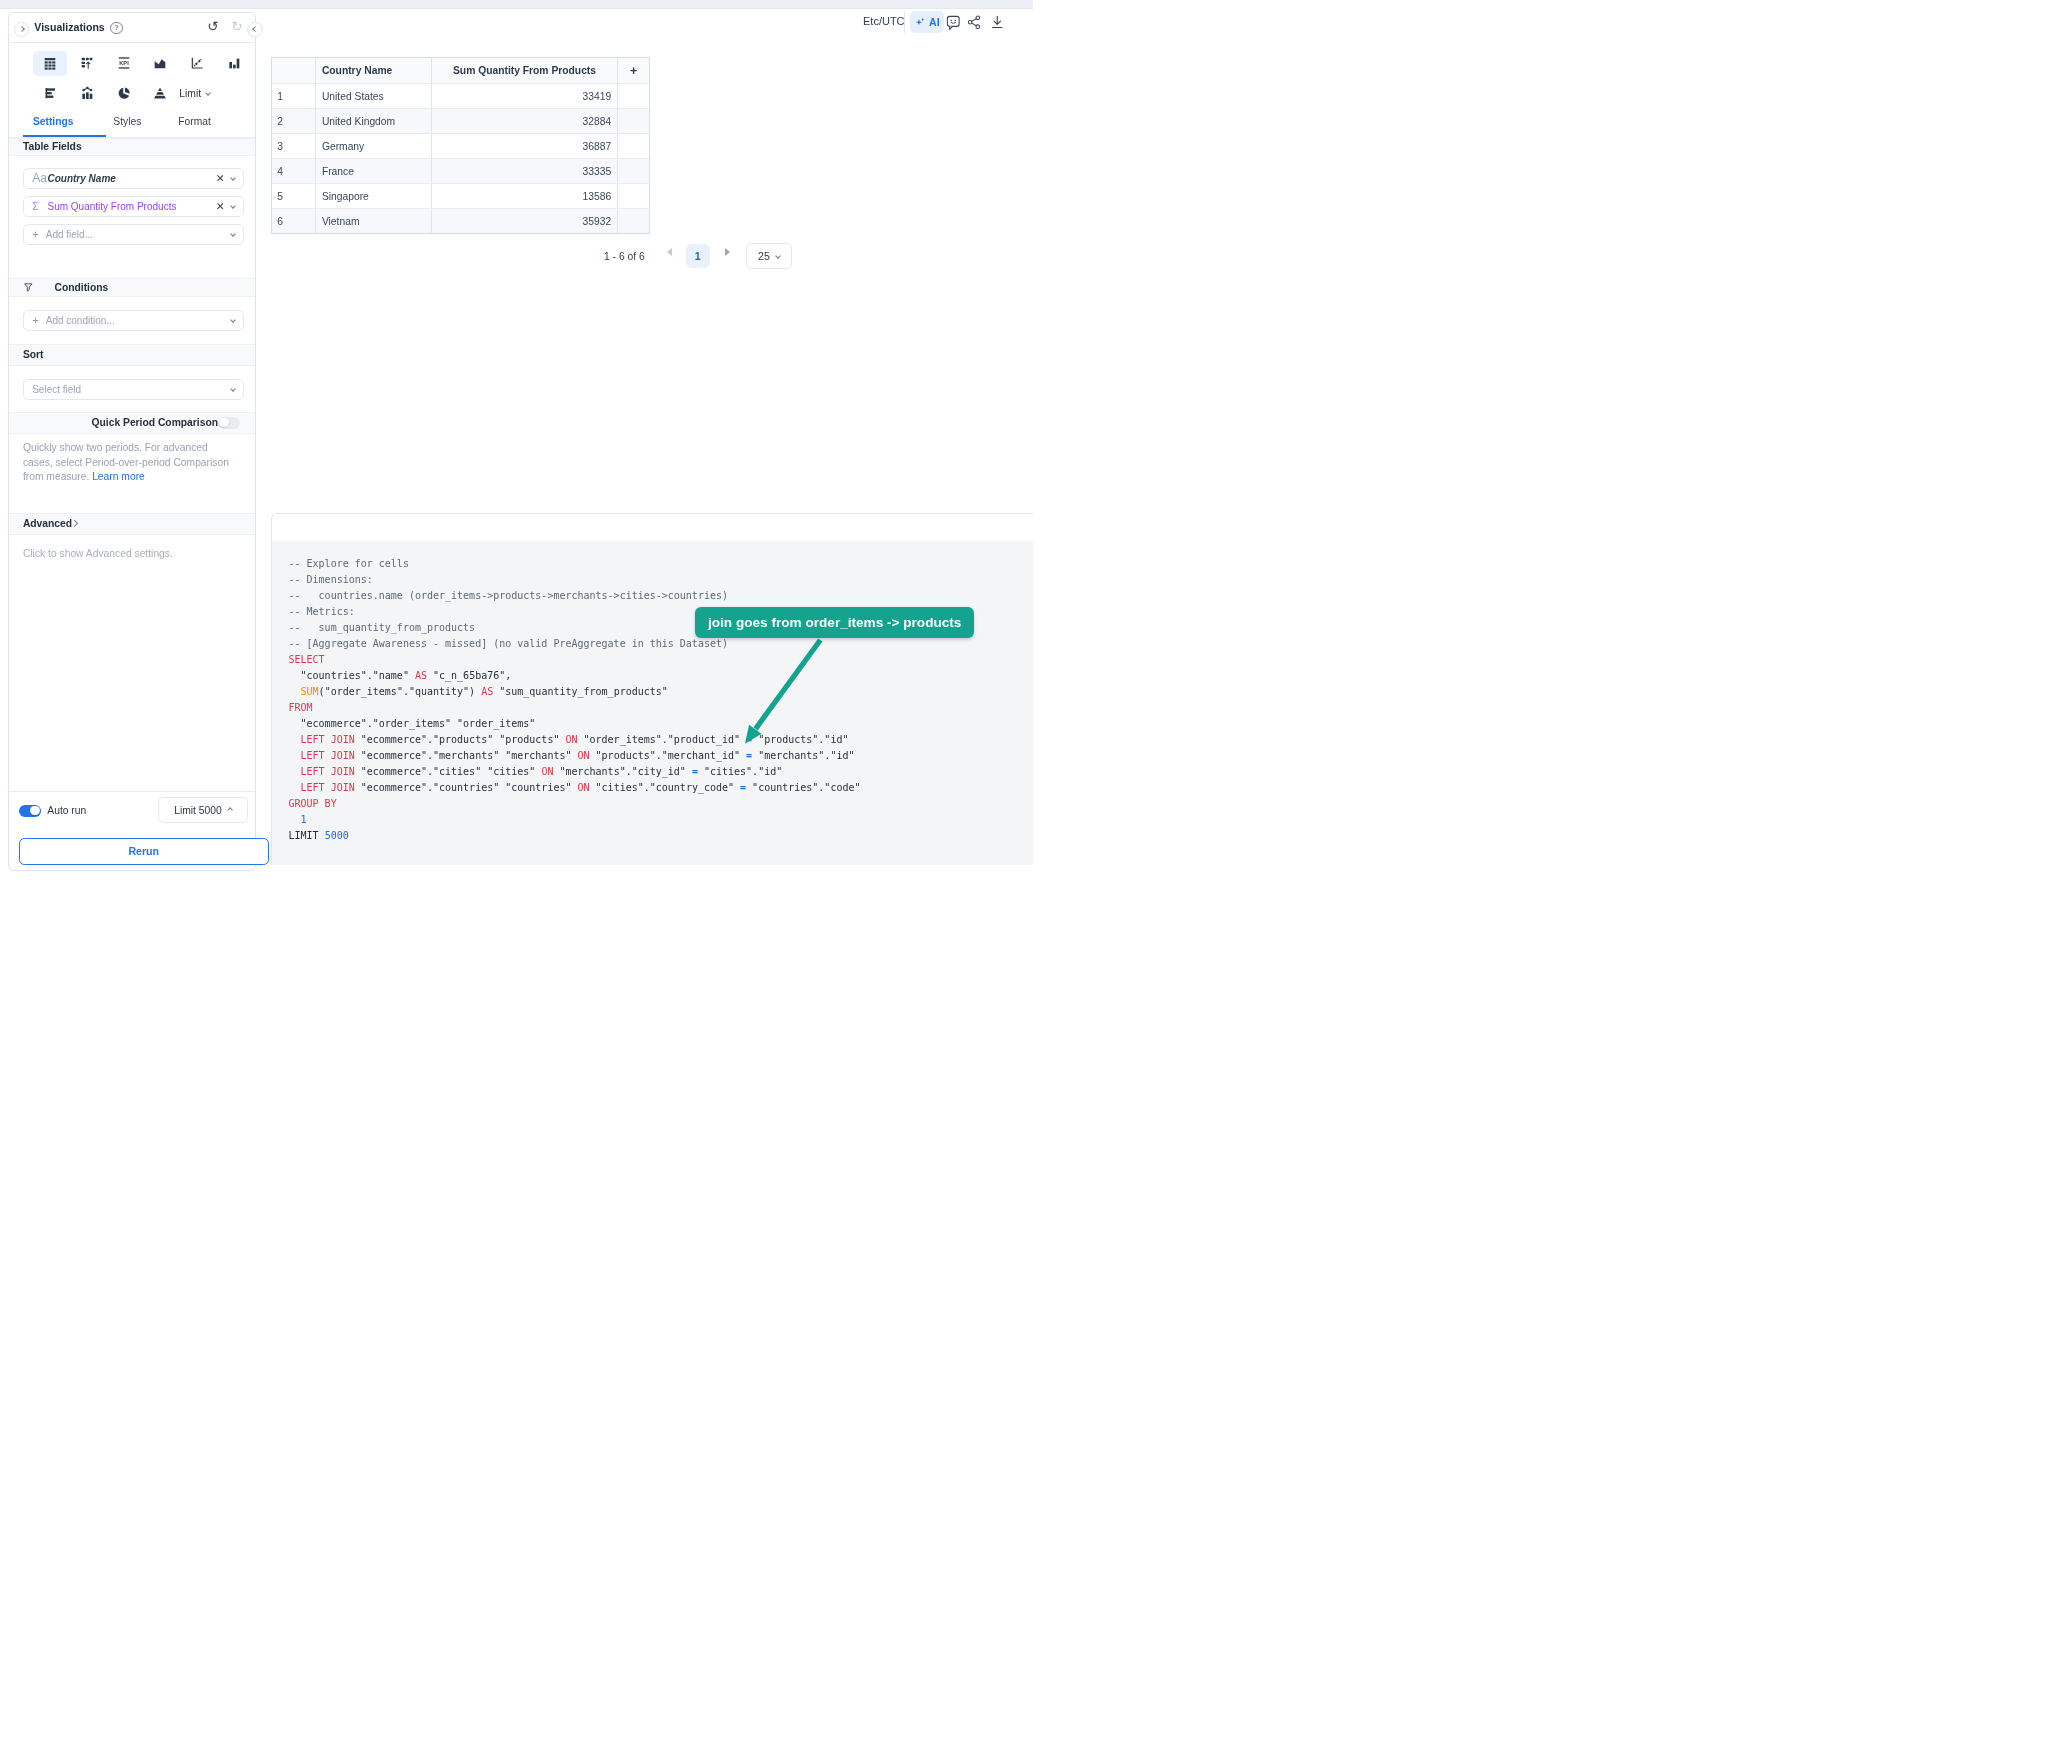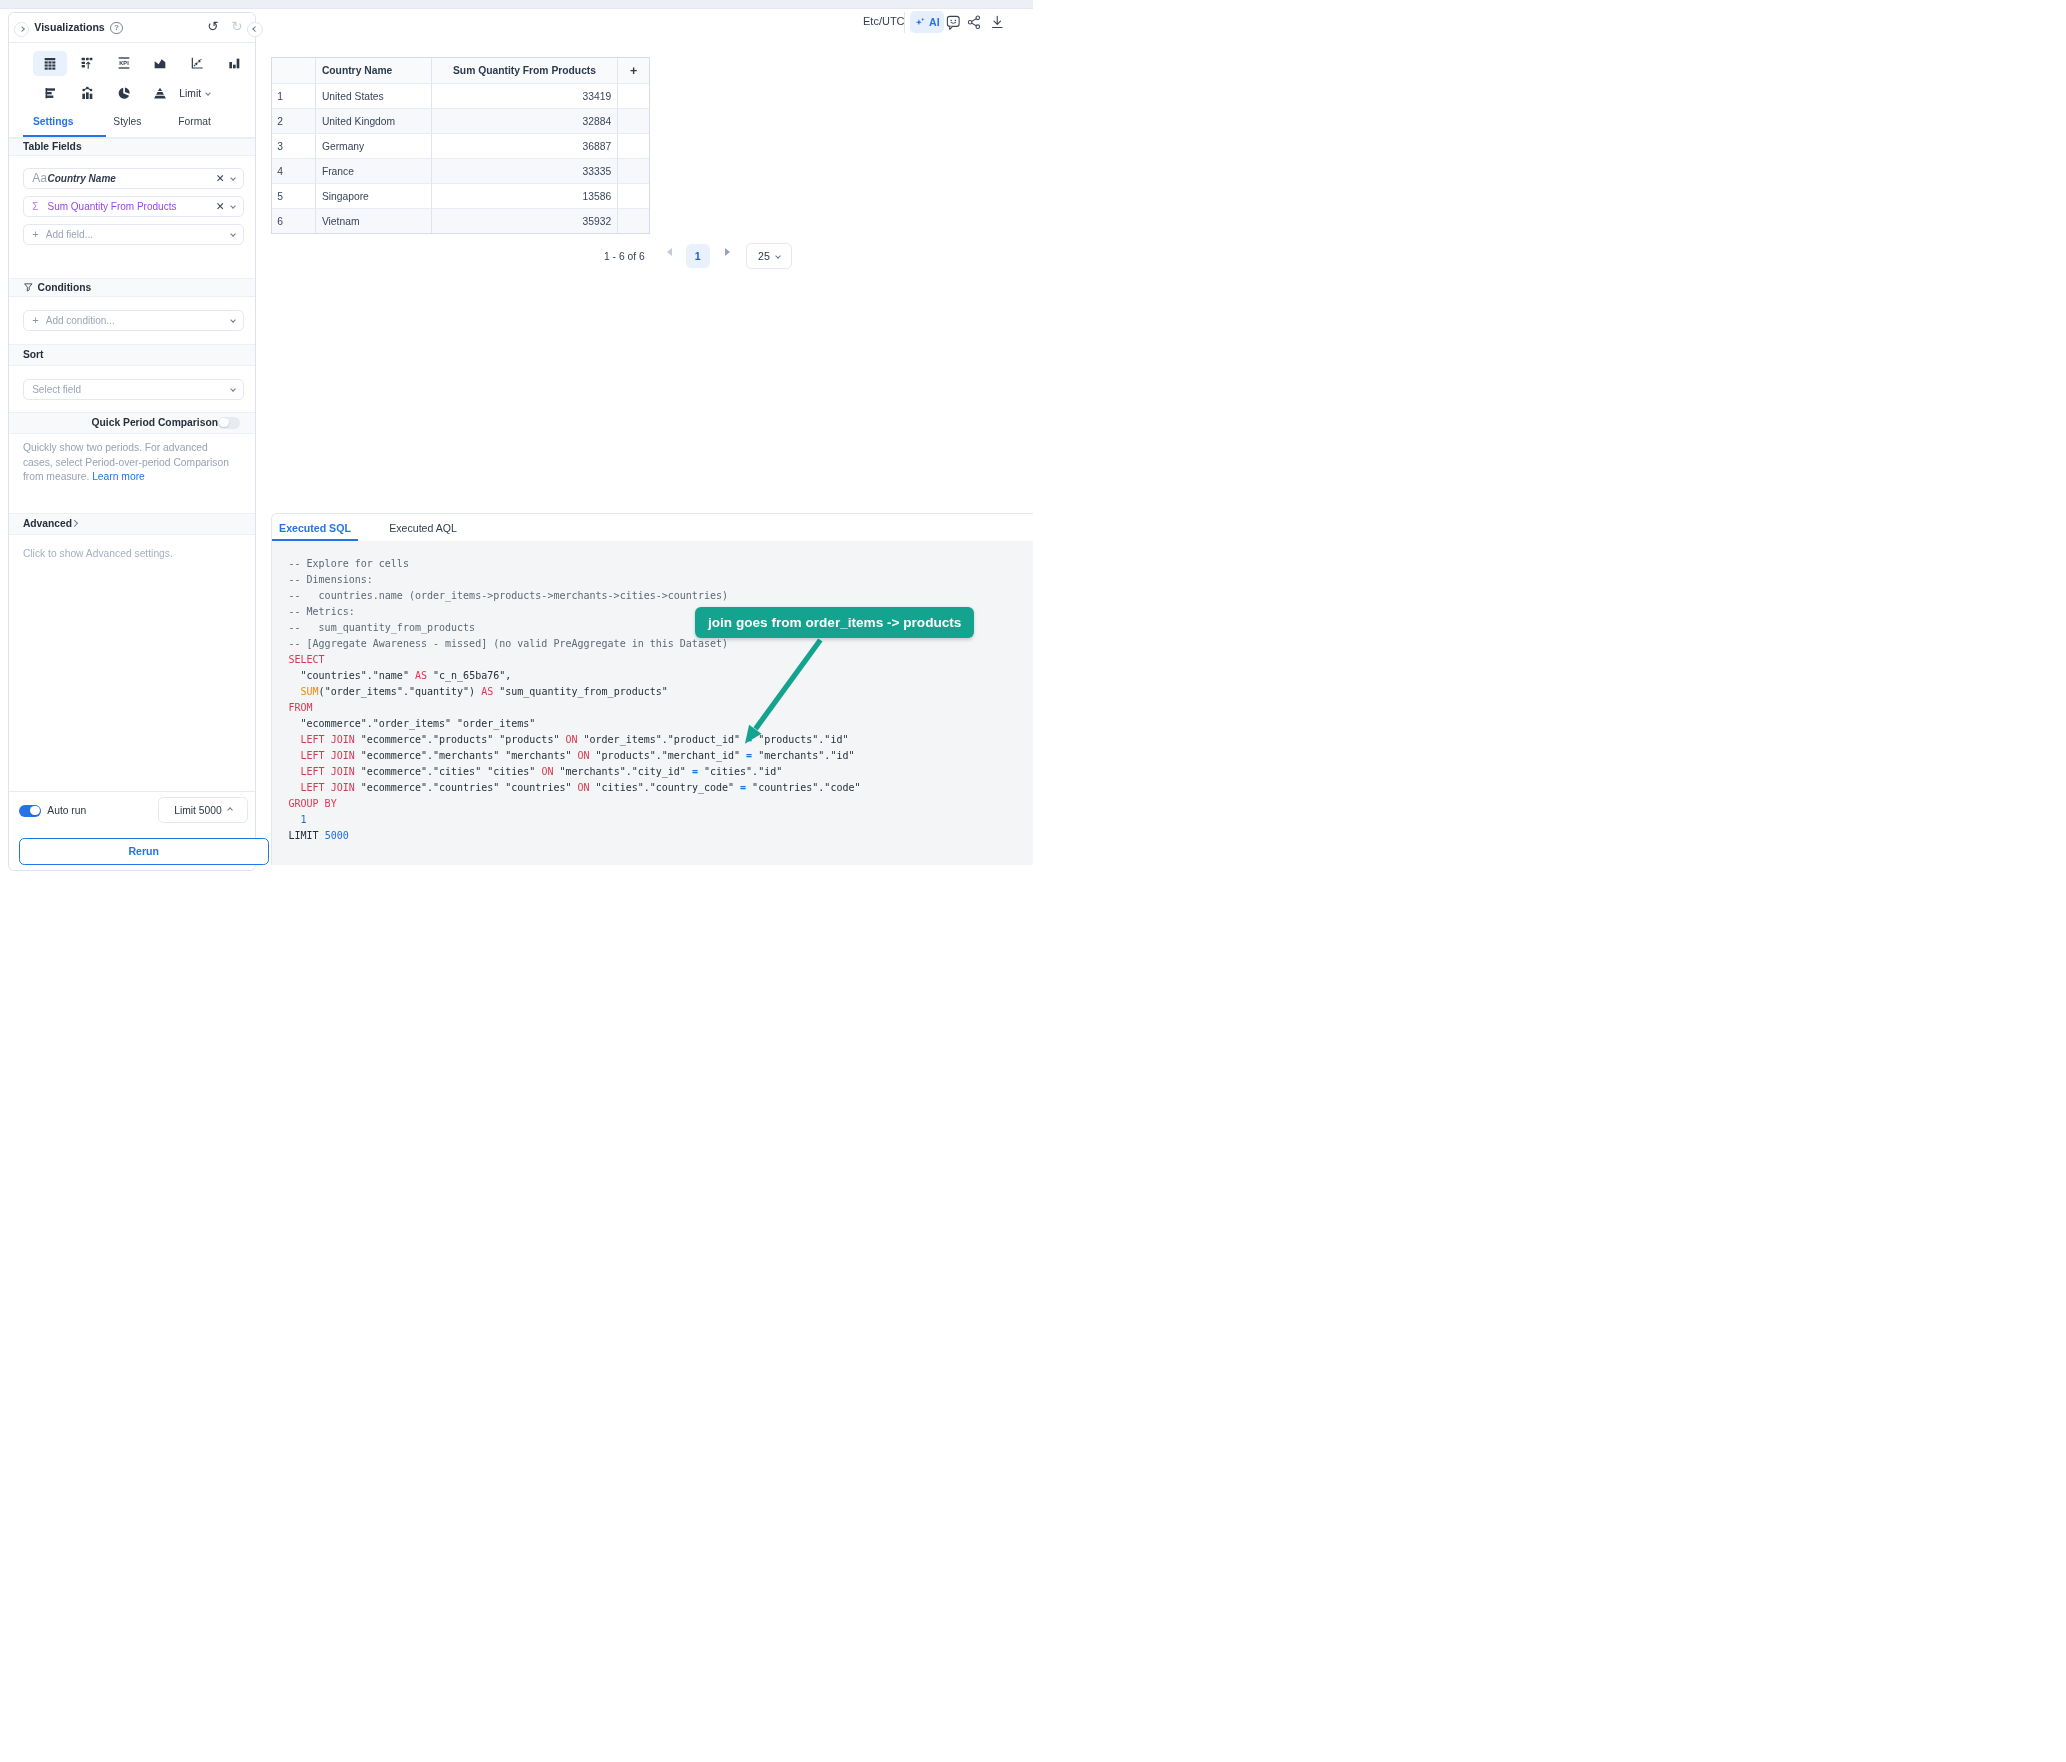--- a/index.html
+++ b/index.html
@@ -252,21 +252,21 @@
     <span class="x">✕</span>
     <span class="chev down sm"></span>
   </div>
 
   <div class="pill" style="top:211px;">
     <span class="plus-g">+</span>
     <span class="gray">Add field...</span>
     <span class="chev down sm" style="margin-left:auto;"></span>
   </div>
 
-  <div class="sec" style="top:265px; height:19.5px; gap:4px;">
+  <div class="sec" style="top:265px; height:19.5px; gap:21px;">
     <svg width="10.6" height="10.6" viewBox="0 0 20 20">
         <path d="M3 3.5 h14 l-5.2 6.2 v5 l-3.6 2.4 v-7.4 Z" fill="none" stroke="#39434f" stroke-width="1.7" stroke-linejoin="round"></path>
       </svg>
     <span>Conditions</span>
   </div>
 
   <div class="pill" style="top:297px;">
     <span class="plus-g">+</span>
     <span class="gray">Add condition...</span>
     <span class="chev down sm" style="margin-left:auto;"></span>
@@ -377,24 +377,20 @@
 <div class="pg-range">1 - 6 of 6</div>
 <div class="tri left"></div>
 <div class="pg-page">1</div>
 <div class="tri right"></div>
 <div class="pg-size">
   <span>25</span>
   <span class="chev down sm"></span>
 </div>
 
 <div class="sql-panel">
-  <div class="sql-tabs">
-    <div class="sql-tab t1">Executed SQL</div>
-    <div class="sql-tab t2">Executed AQL</div>
-  </div>
   <div class="sql-code" id="sql-code"><div><span class="c">-- Explore for cells</span></div><div><span class="c">-- Dimensions:</span></div><div><span class="c">--   countries.name (order_items-&gt;products-&gt;merchants-&gt;cities-&gt;countries)</span></div><div><span class="c">-- Metrics:</span></div><div><span class="c">--   sum_quantity_from_products</span></div><div><span class="c">-- [Aggregate Awareness - missed] (no valid PreAggregate in this Dataset)</span></div><div><span class="k">SELECT</span></div><div><span class="t">  "countries"."name" </span><span class="k">AS</span><span class="t"> "c_n_65ba76",</span></div><div><span class="t">  </span><span class="f">SUM</span><span class="t">("order_items"."quantity") </span><span class="k">AS</span><span class="t"> "sum_quantity_from_products"</span></div><div><span class="k">FROM</span></div><div><span class="t">  "ecommerce"."order_items" "order_items"</span></div><div><span class="t">  </span><span class="k">LEFT JOIN</span><span class="t"> "ecommerce"."products" "products" </span><span class="k">ON</span><span class="t"> "order_items"."product_id" </span><span class="o">=</span><span class="t"> "products"."id"</span></div><div><span class="t">  </span><span class="k">LEFT JOIN</span><span class="t"> "ecommerce"."merchants" "merchants" </span><span class="k">ON</span><span class="t"> "products"."merchant_id" </span><span class="o">=</span><span class="t"> "merchants"."id"</span></div><div><span class="t">  </span><span class="k">LEFT JOIN</span><span class="t"> "ecommerce"."cities" "cities" </span><span class="k">ON</span><span class="t"> "merchants"."city_id" </span><span class="o">=</span><span class="t"> "cities"."id"</span></div><div><span class="t">  </span><span class="k">LEFT JOIN</span><span class="t"> "ecommerce"."countries" "countries" </span><span class="k">ON</span><span class="t"> "cities"."country_code" </span><span class="o">=</span><span class="t"> "countries"."code"</span></div><div><span class="k">GROUP BY</span></div><div><span class="n">  1</span></div><div><span class="t">LIMIT </span><span class="n">5000</span></div></div>
 </div>
 
 <div class="annotation" id="annotation" style="background: rgb(20, 163, 142);">join goes from order_items -&gt; products</div>
 <svg class="arrow-svg" width="106" height="118" viewBox="0 0 180 200">
   <line x1="150" y1="10" x2="40" y2="161" stroke="#14a38e" stroke-width="9"></line>
   <polygon points="22,186 50,169 29,154" fill="#14a38e"></polygon>
 </svg>
 
 

